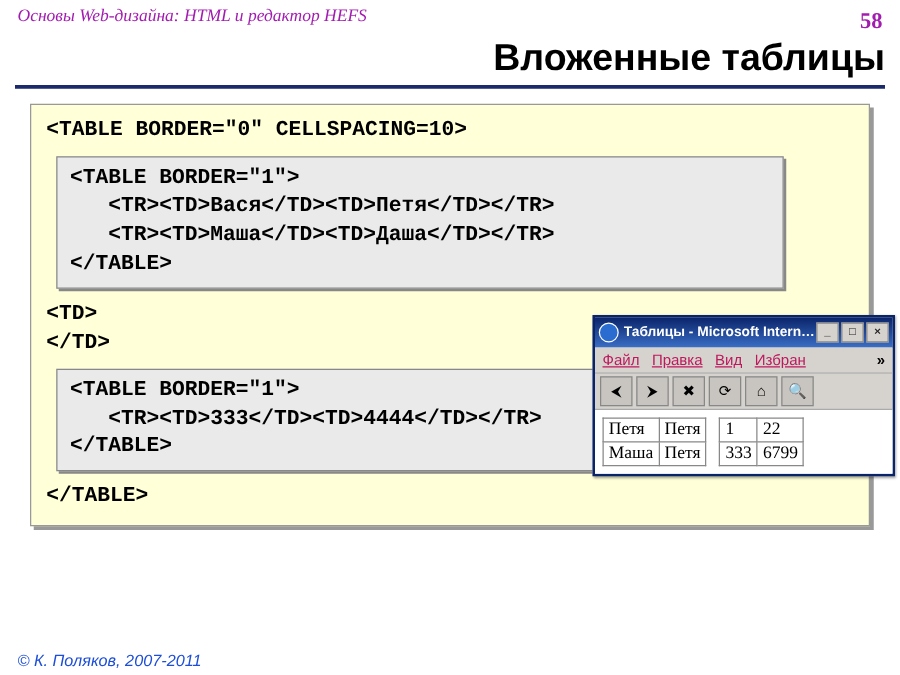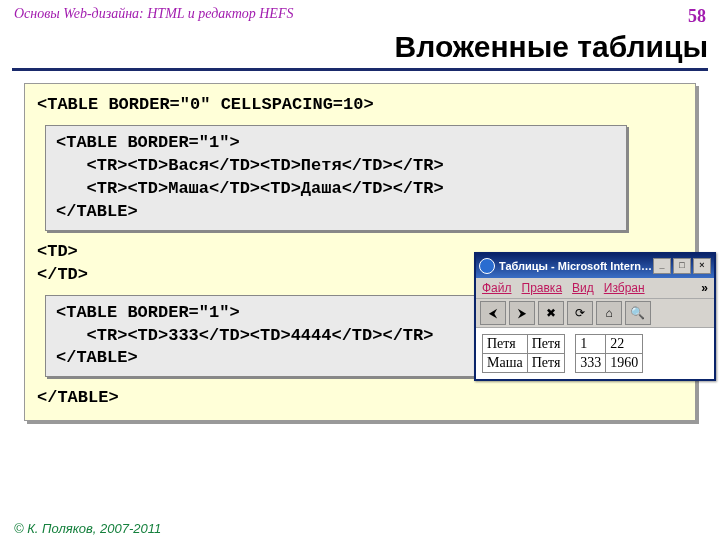--- a/index.html
+++ b/index.html
@@ -135,21 +135,21 @@
   }
   .footer {
     position: absolute;
     bottom: 4px;
     left: 0; right: 0;
     display: flex;
     justify-content: space-between;
     padding: 0 14px;
     font-style: italic;
     font-size: 13px;
-    color: #15803d;
+    color: #1d4ed8;
   }
 </style>
 </head>
 <body>
 
 <div class="header-bar">
   <span>Основы Web-дизайна: HTML и редактор HEFS</span>
   <span class="page-num">58</span>
 </div>
 
@@ -228,21 +228,21 @@
     </tbody>
       </table>
     <table class="inner-table">
       <tbody>
           <tr>
         <td>1</td>
         <td>22</td>
       </tr>
       <tr>
         <td>333</td>
-        <td>1960</td>
+        <td>6799</td>
       </tr>
     </tbody>
       </table>
   </div>
 </div>
 
 <div class="footer">
   <span>© К. Поляков, 2007-2011</span>
 </div>
 

